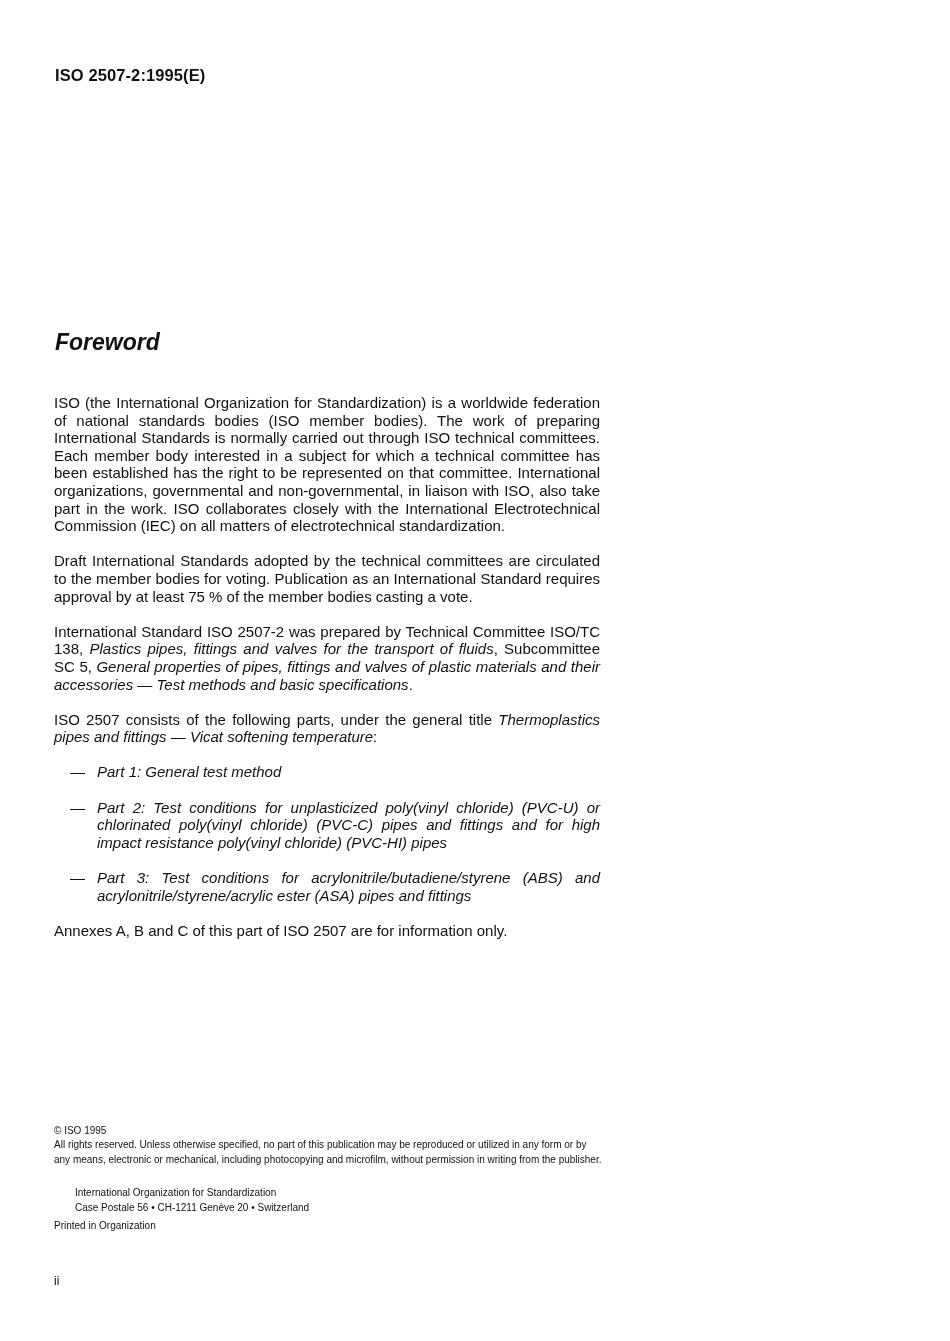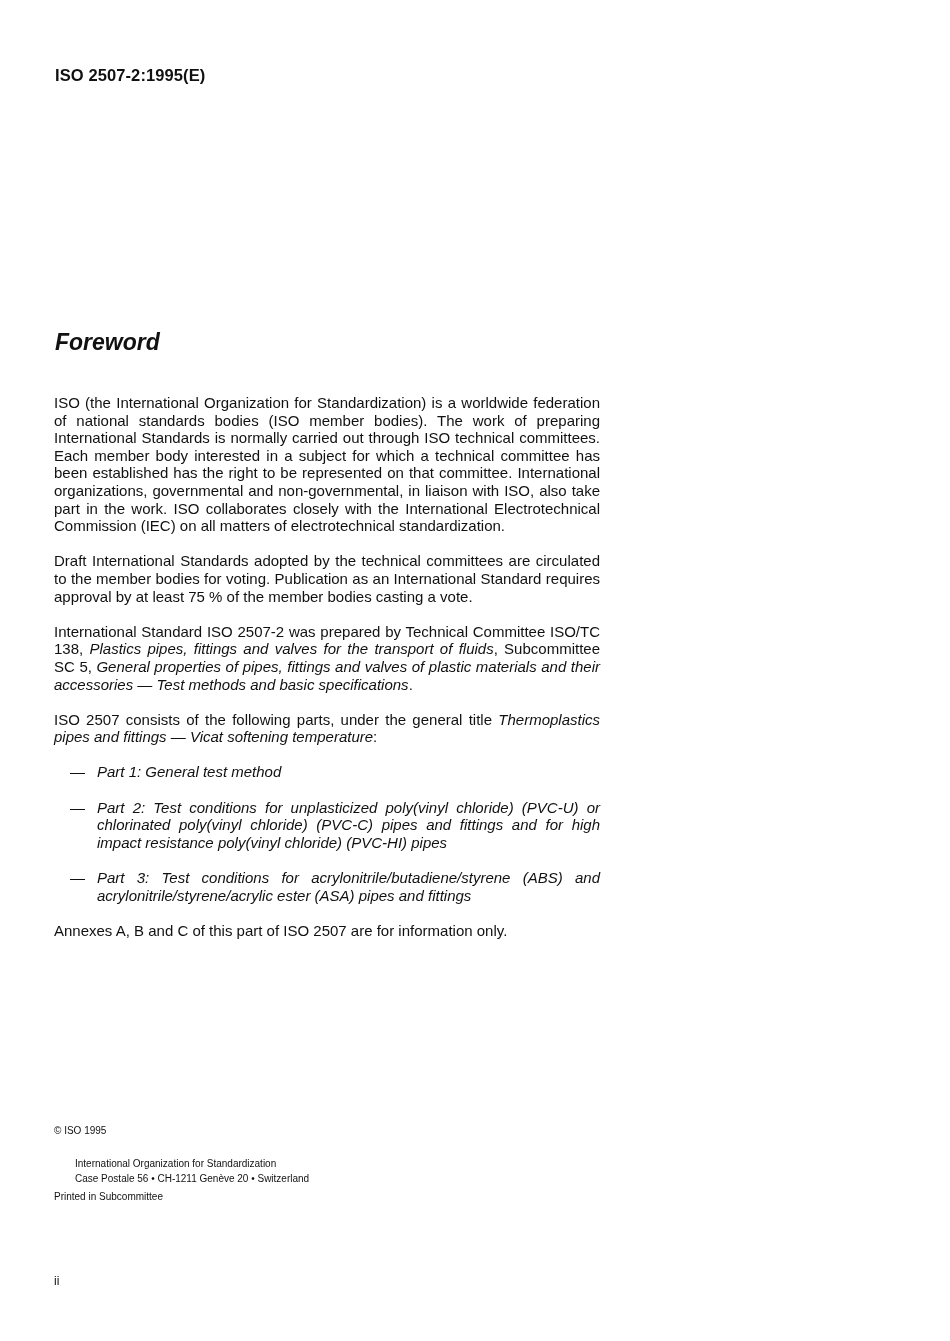--- a/index.html
+++ b/index.html
@@ -48,18 +48,19 @@
   <ul class="list">
     <li><span class="dash">—</span><span>Part 1: General test method</span></li>
     <li><span class="dash">—</span><span>Part 2: Test conditions for unplasticized poly(vinyl chloride) (PVC-U) or chlorinated poly(vinyl chloride) (PVC-C) pipes and fittings and for high impact resistance poly(vinyl chloride) (PVC-HI) pipes</span></li>
     <li><span class="dash">—</span><span>Part 3: Test conditions for acrylonitrile/butadiene/styrene (ABS) and acrylonitrile/styrene/acrylic ester (ASA) pipes and fittings</span></li>
   </ul>
   <p class="annex">Annexes A, B and C of this part of ISO 2507 are for information only.</p>
 </div>
 
 <div class="copyright">
   <div>© ISO 1995</div>
+  <div>All rights reserved. Unless otherwise specified, no part of this publication may be reproduced or utilized in any form or by any means, electronic or mechanical, including photocopying and microfilm, without permission in writing from the publisher.</div>
   <div class="indent">International Organization for Standardization</div>
   <div class="indent" style="margin-top:0">Case Postale 56 • CH-1211 Genève 20 • Switzerland</div>
-  <div class="printed">Printed in Subcommittee</div>
+  <div class="printed">Printed in Organization</div>
 </div>
 
 <div class="page-num">ii</div>
 
 </body></html>

